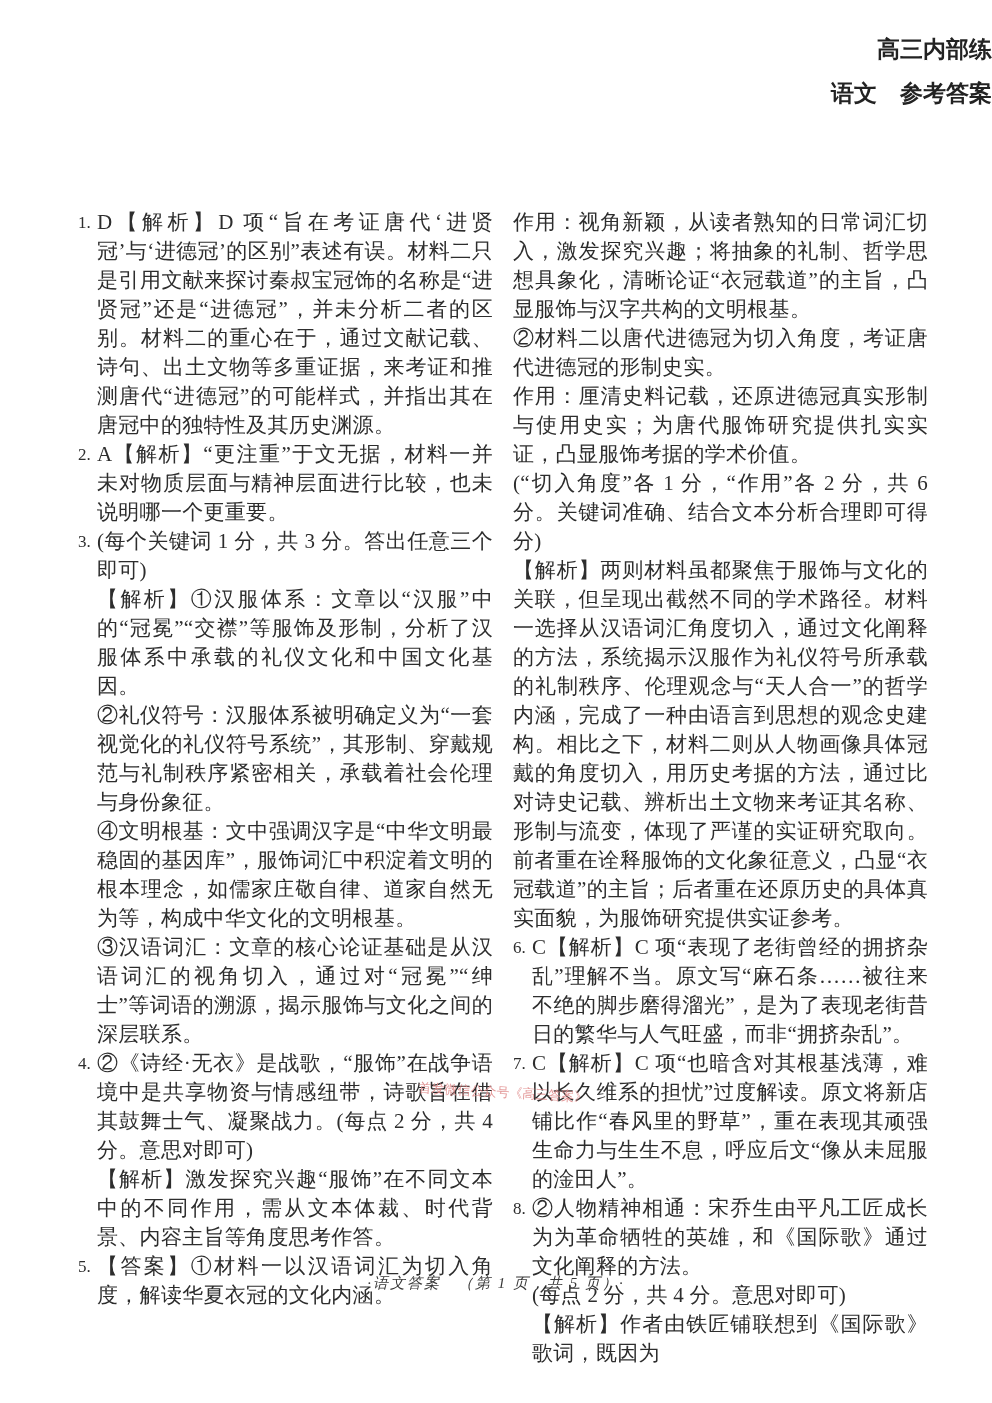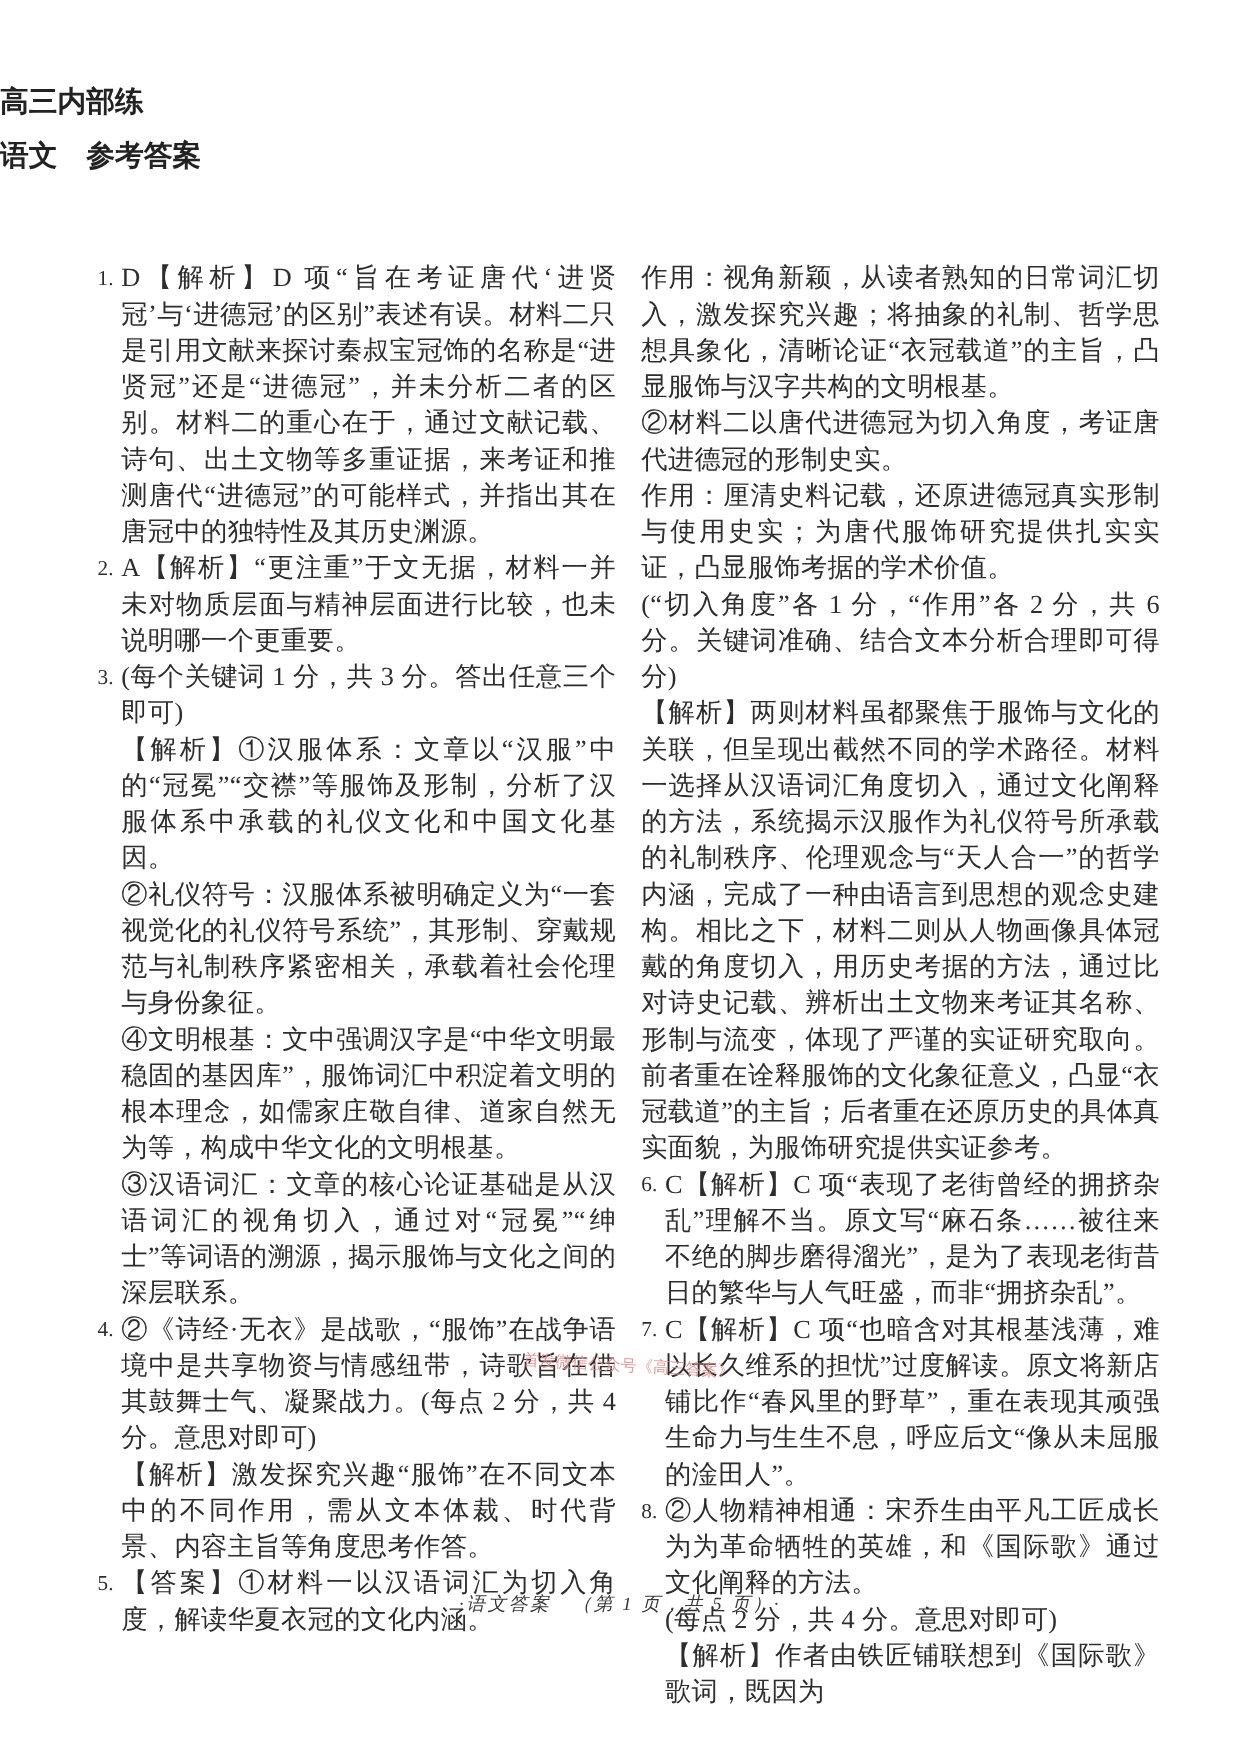--- a/index.html
+++ b/index.html
@@ -5,31 +5,31 @@
   html, body { margin: 0; padding: 0; background: #ffffff; }
   .page {
     position: relative;
     width: 992px;
     height: 1403px;
     background: #ffffff;
     overflow: hidden;
     font-family: "Liberation Serif", "DejaVu Serif", serif;
     color: #2d2d2d;
   }
-  .header { padding-top: 68px; text-align: left; }
+  .header { padding-top: 36px; text-align: right; }
   .title {
     font-family: "Liberation Sans", "DejaVu Sans", sans-serif;
     font-weight: 700;
     font-size: 23px;
     line-height: 26px;
     color: #222222;
   }
   .subtitle {
     margin-top: 18px;
-    font-family: Liberation Serif, serif;
+    font-family: Liberation Sans, sans-serif;
     font-weight: 700;
     font-size: 23px;
     line-height: 26px;
     color: #222222;
   }
   .columns {
     position: absolute;
     top: 208px;
     left: 78px;
     display: flex;

